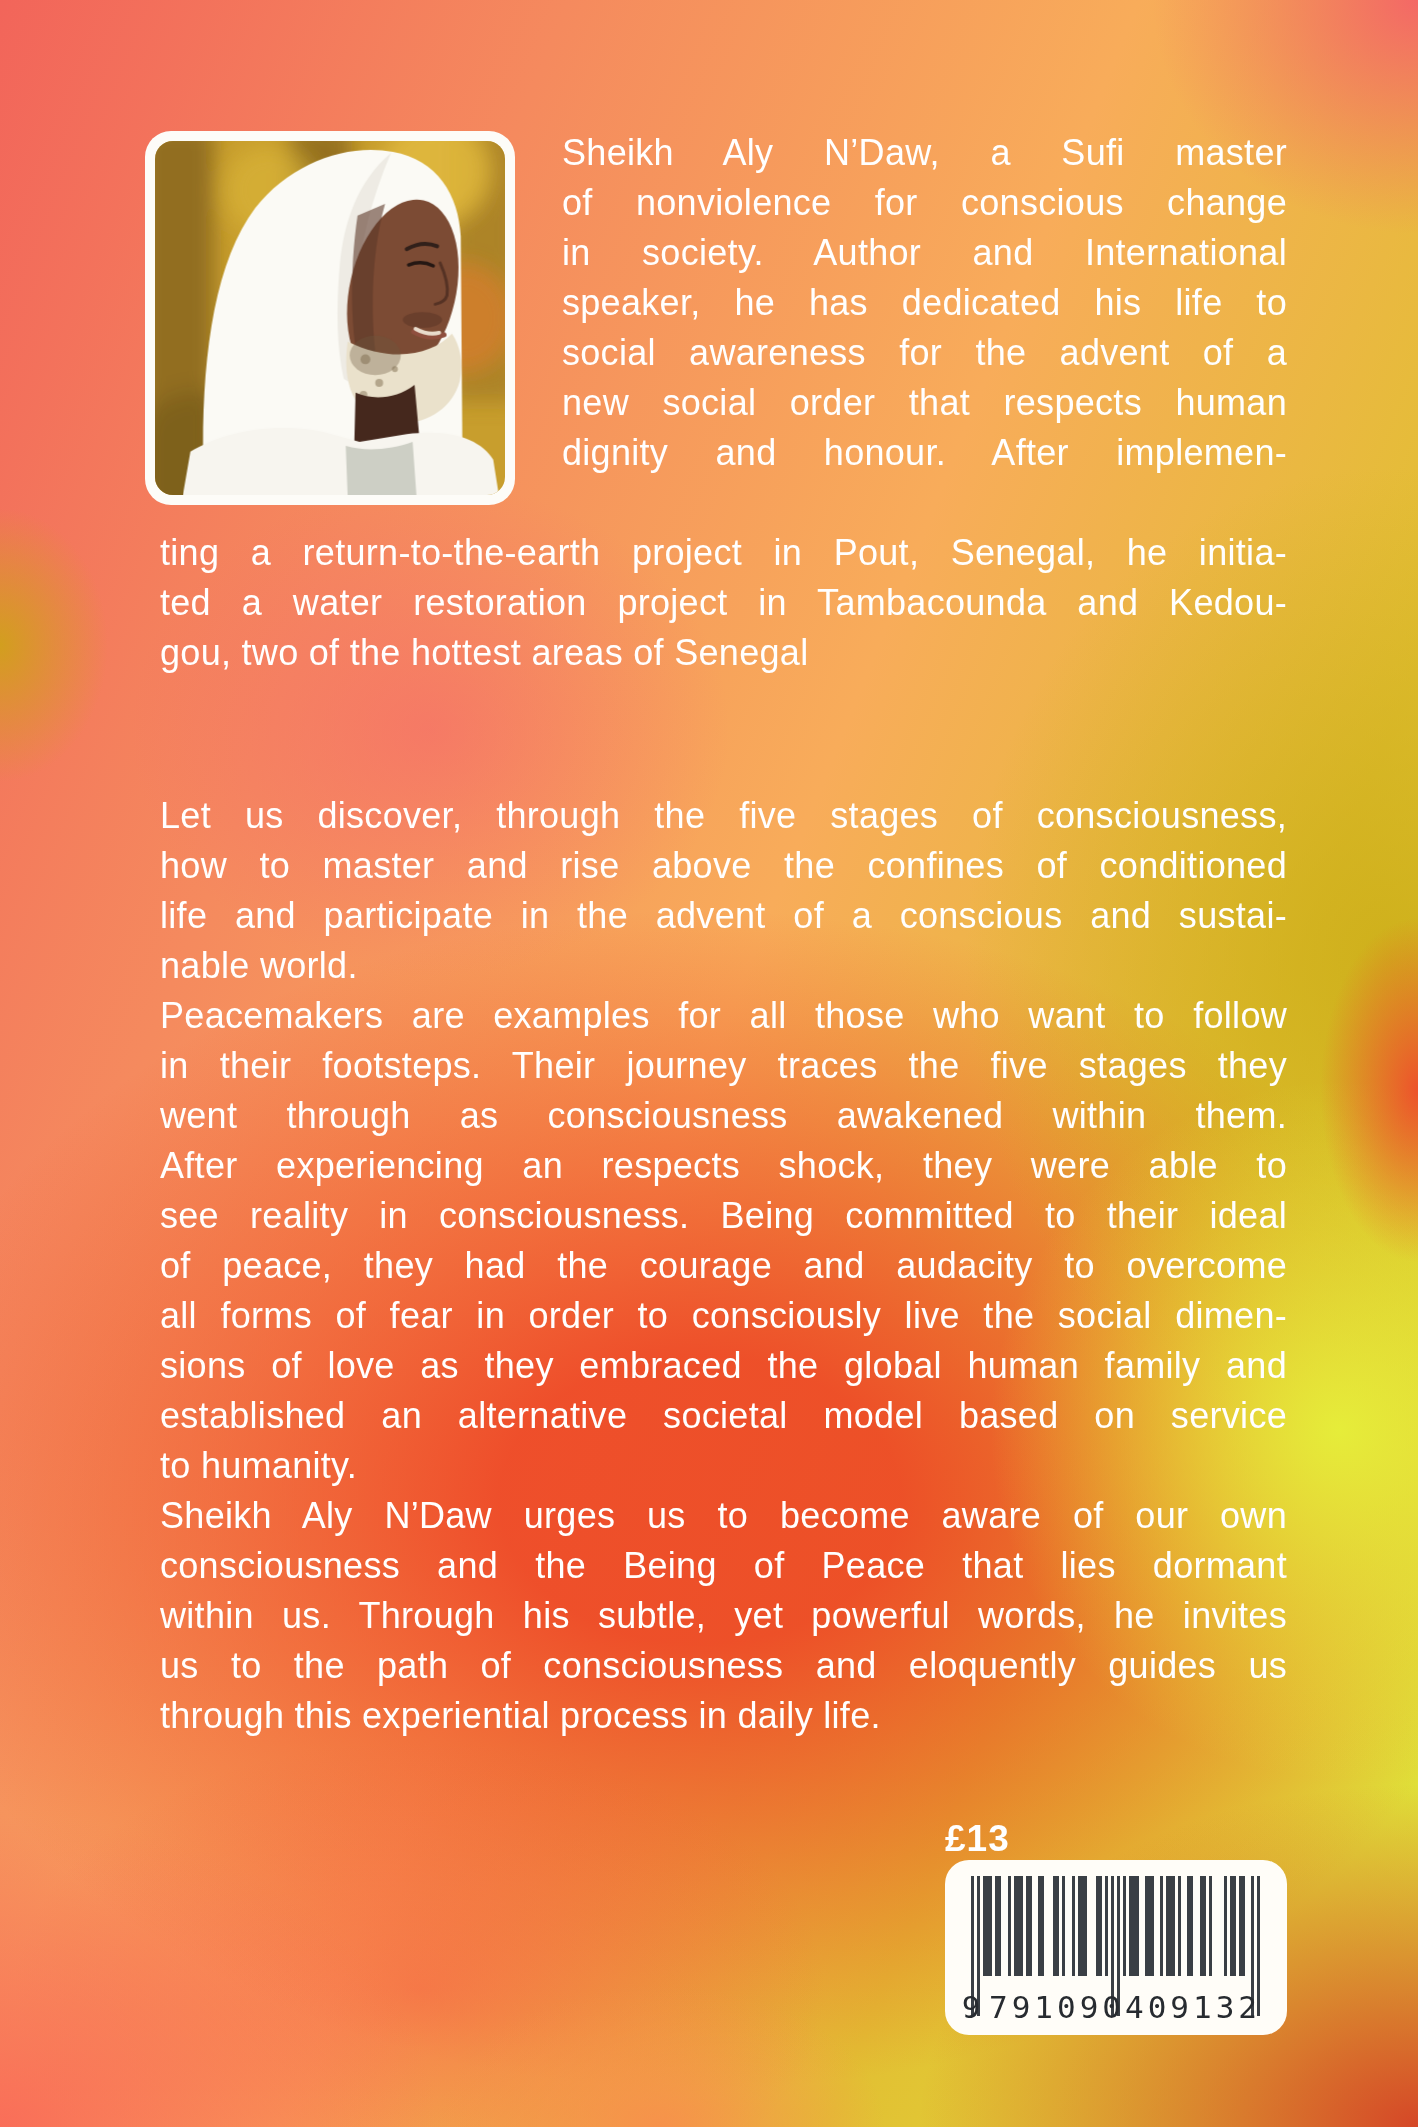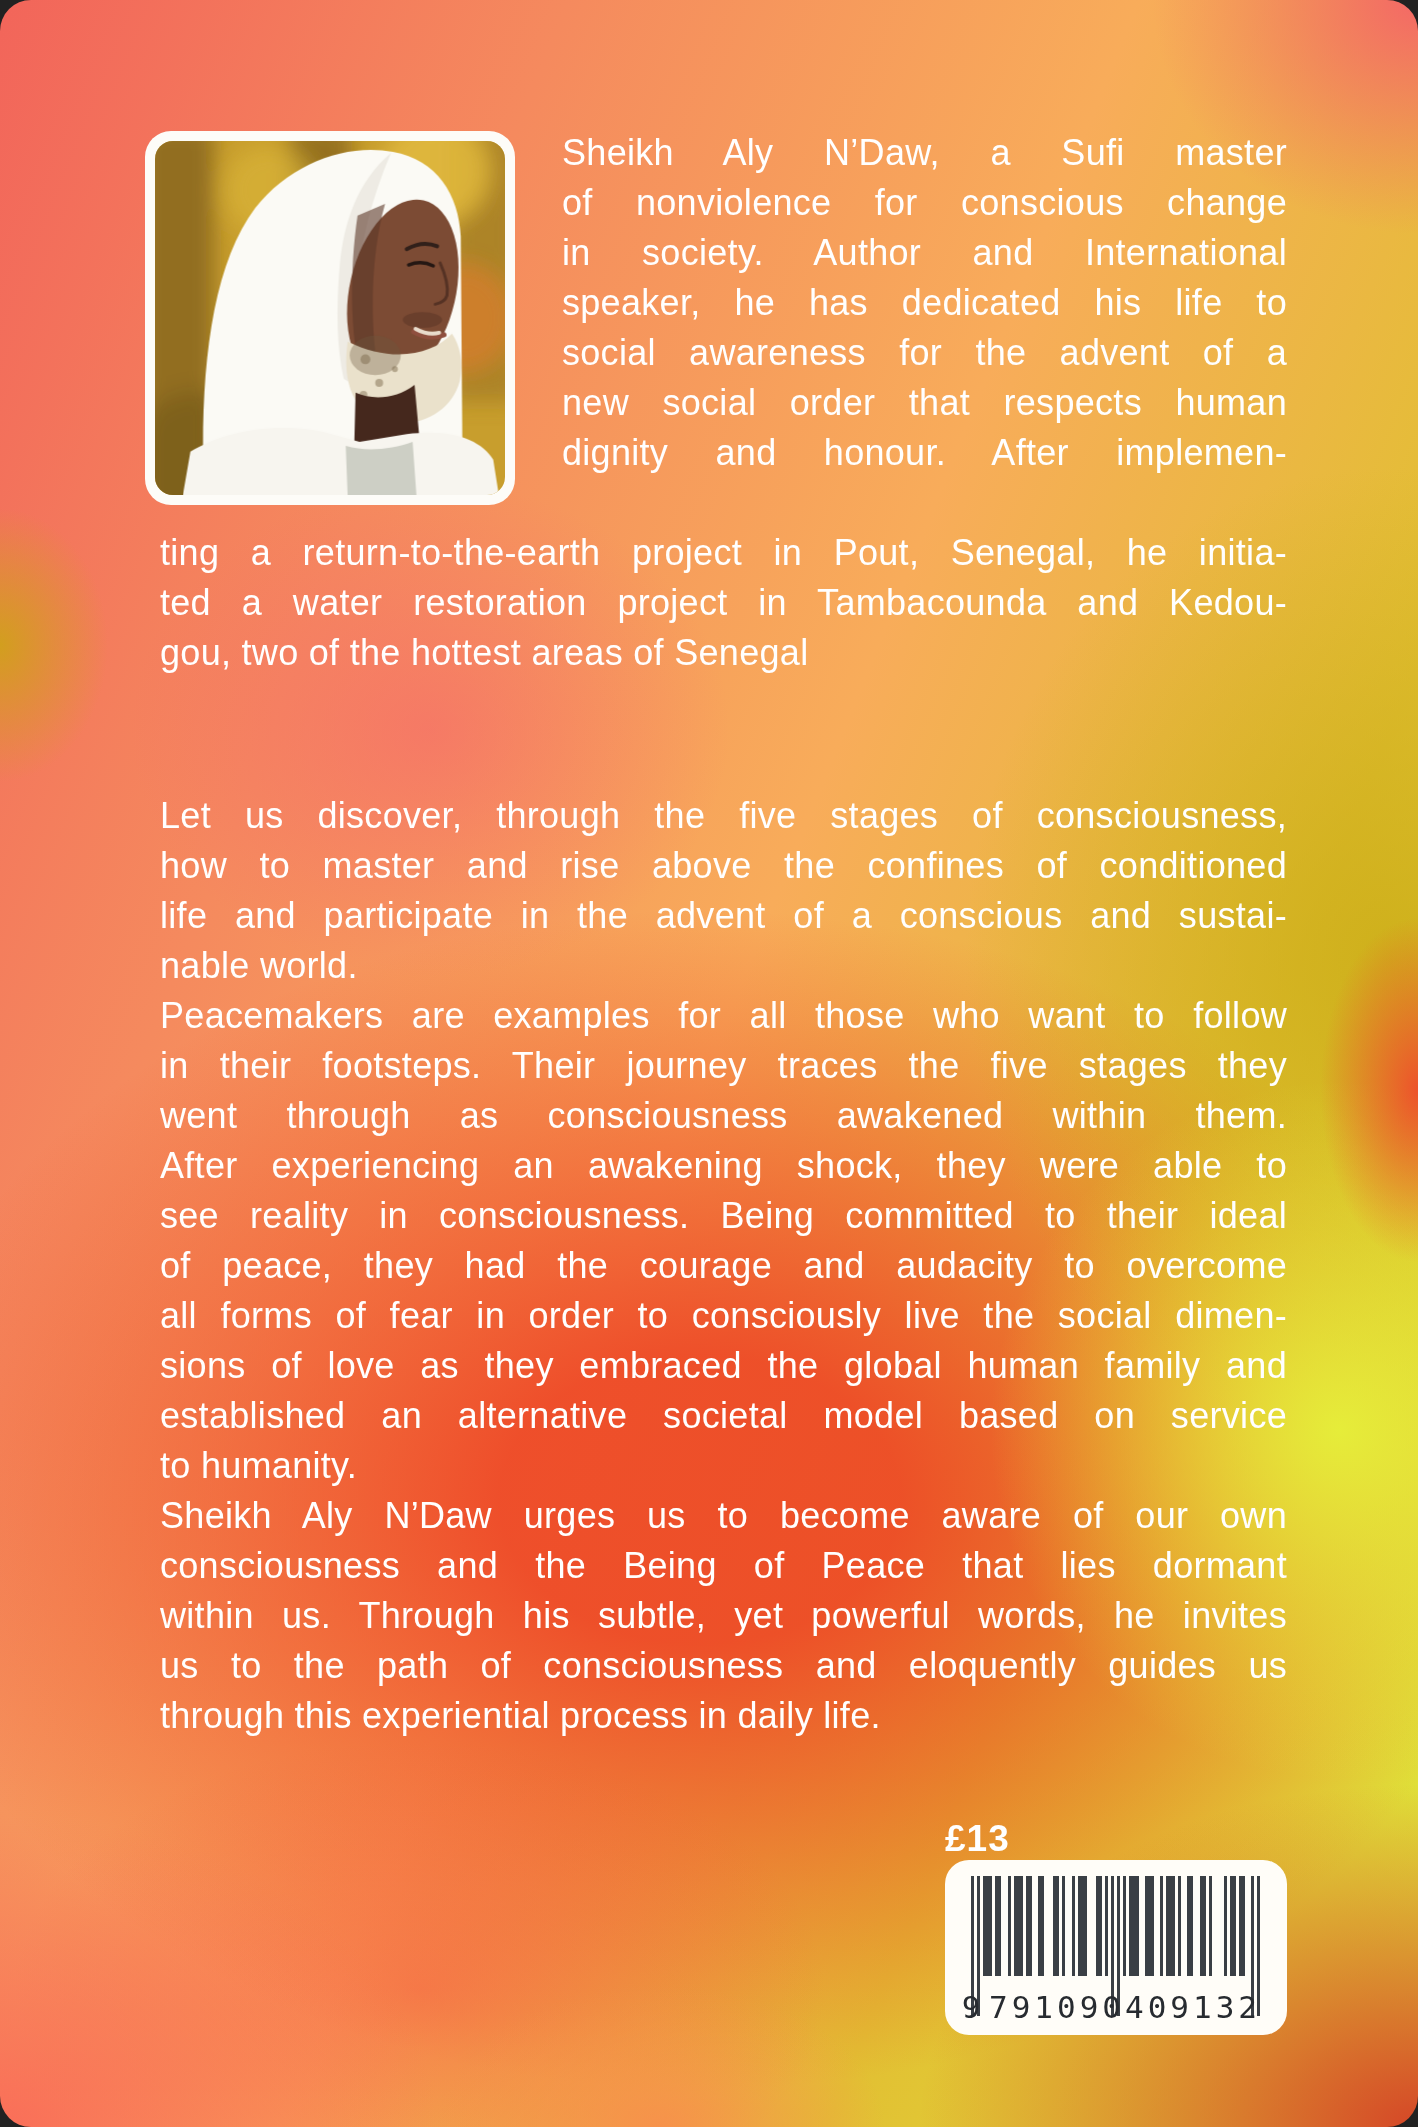--- a/index.html
+++ b/index.html
@@ -14,21 +14,20 @@
       radial-gradient(ellipse 400px 330px at 430px 730px, rgba(245,96,110,0.5), rgba(245,96,110,0) 75%),
       radial-gradient(ellipse 460px 460px at 1340px 1430px, rgba(230,240,58,0.95), rgba(230,240,58,0) 76%),
       radial-gradient(ellipse 560px 650px at 1390px 960px, rgba(202,171,21,0.8), rgba(202,171,21,0) 76%),
       radial-gradient(ellipse 300px 190px at 660px 2127px, rgba(249,141,77,0.85), rgba(249,141,77,0) 75%),
       radial-gradient(ellipse 640px 440px at 1418px 2127px, rgba(212,53,37,0.9), rgba(212,53,37,0) 78%),
       radial-gradient(ellipse 560px 400px at 0px 2127px, rgba(250,102,88,0.85), rgba(250,102,88,0) 78%),
       radial-gradient(ellipse 340px 300px at 1418px 0px, rgba(244,100,104,0.95), rgba(244,100,104,0) 78%),
       radial-gradient(ellipse 520px 320px at 420px 1990px, rgba(247,86,66,0.55), rgba(247,86,66,0) 78%),
       radial-gradient(ellipse 1000px 720px at 700px 1500px, rgba(237,66,36,0.88) 20%, rgba(237,66,36,0) 82%),
       linear-gradient(112deg, #f2655a 0%, #f58a5e 25%, #f8ac5a 50%, #e2bf33 74%, #dfe93a 100%);
-    border-radius: 31px;
   }
   .photo{
     position:absolute;left:145px;top:131px;width:370px;height:374px;
     background:#fdfcf8;border-radius:26px;padding:10px;box-sizing:border-box;
   }
   .photo-inner{width:100%;height:100%;border-radius:18px;overflow:hidden;position:relative;}
   .photo-inner svg{display:block;width:100%;height:100%;}
   .textblock{position:absolute;color:#ffffff;}
   .line{
     font-size:36px;line-height:50px;height:50px;
@@ -123,21 +122,21 @@
       <div class="line end">gou, two of the hottest areas of Senegal</div>
     </div>
   <div class="textblock blurb">
       <div class="line">Let us discover, through the five stages of consciousness,</div>
       <div class="line">how to master and rise above the confines of conditioned</div>
       <div class="line">life and participate in the advent of a conscious and sustai-</div>
       <div class="line end">nable world.</div>
       <div class="line">Peacemakers are examples for all those who want to follow</div>
       <div class="line">in their footsteps. Their journey traces the five stages they</div>
       <div class="line">went through as consciousness awakened within them.</div>
-      <div class="line">After experiencing an awakening shock, they were able to</div>
+      <div class="line">After experiencing an respects shock, they were able to</div>
       <div class="line">see reality in consciousness. Being committed to their ideal</div>
       <div class="line">of peace, they had the courage and audacity to overcome</div>
       <div class="line">all forms of fear in order to consciously live the social dimen-</div>
       <div class="line">sions of love as they embraced the global human family and</div>
       <div class="line">established an alternative societal model based on service</div>
       <div class="line end">to humanity.</div>
       <div class="line">Sheikh Aly N’Daw urges us to become aware of our own</div>
       <div class="line">consciousness and the Being of Peace that lies dormant</div>
       <div class="line">within us. Through his subtle, yet powerful words, he invites</div>
       <div class="line">us to the path of consciousness and eloquently guides us</div>

